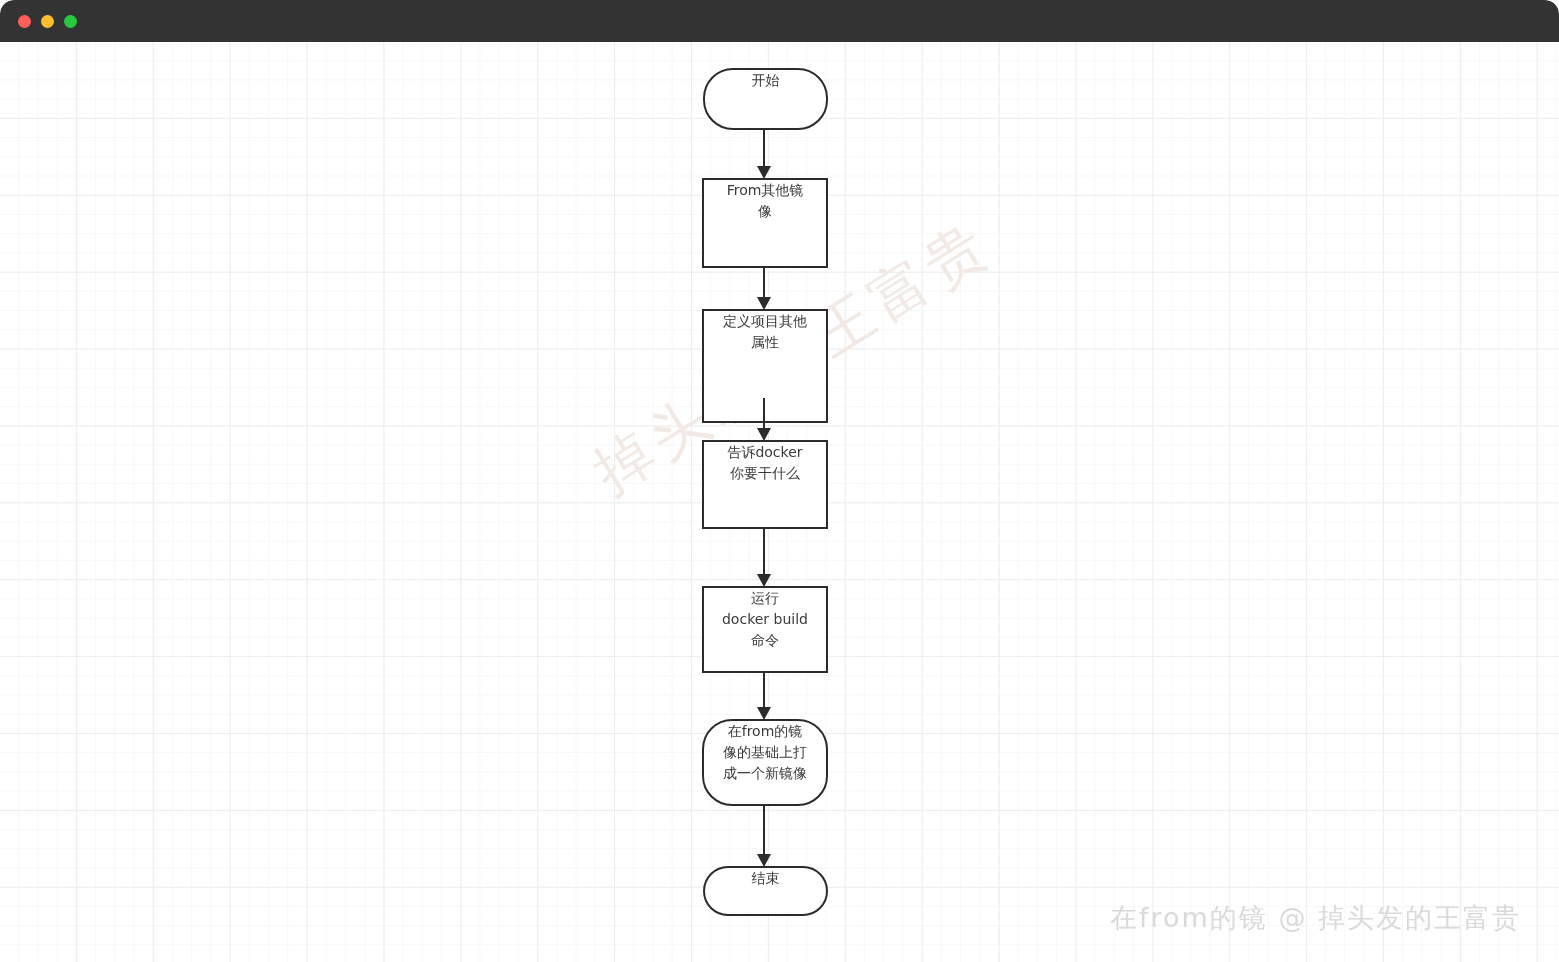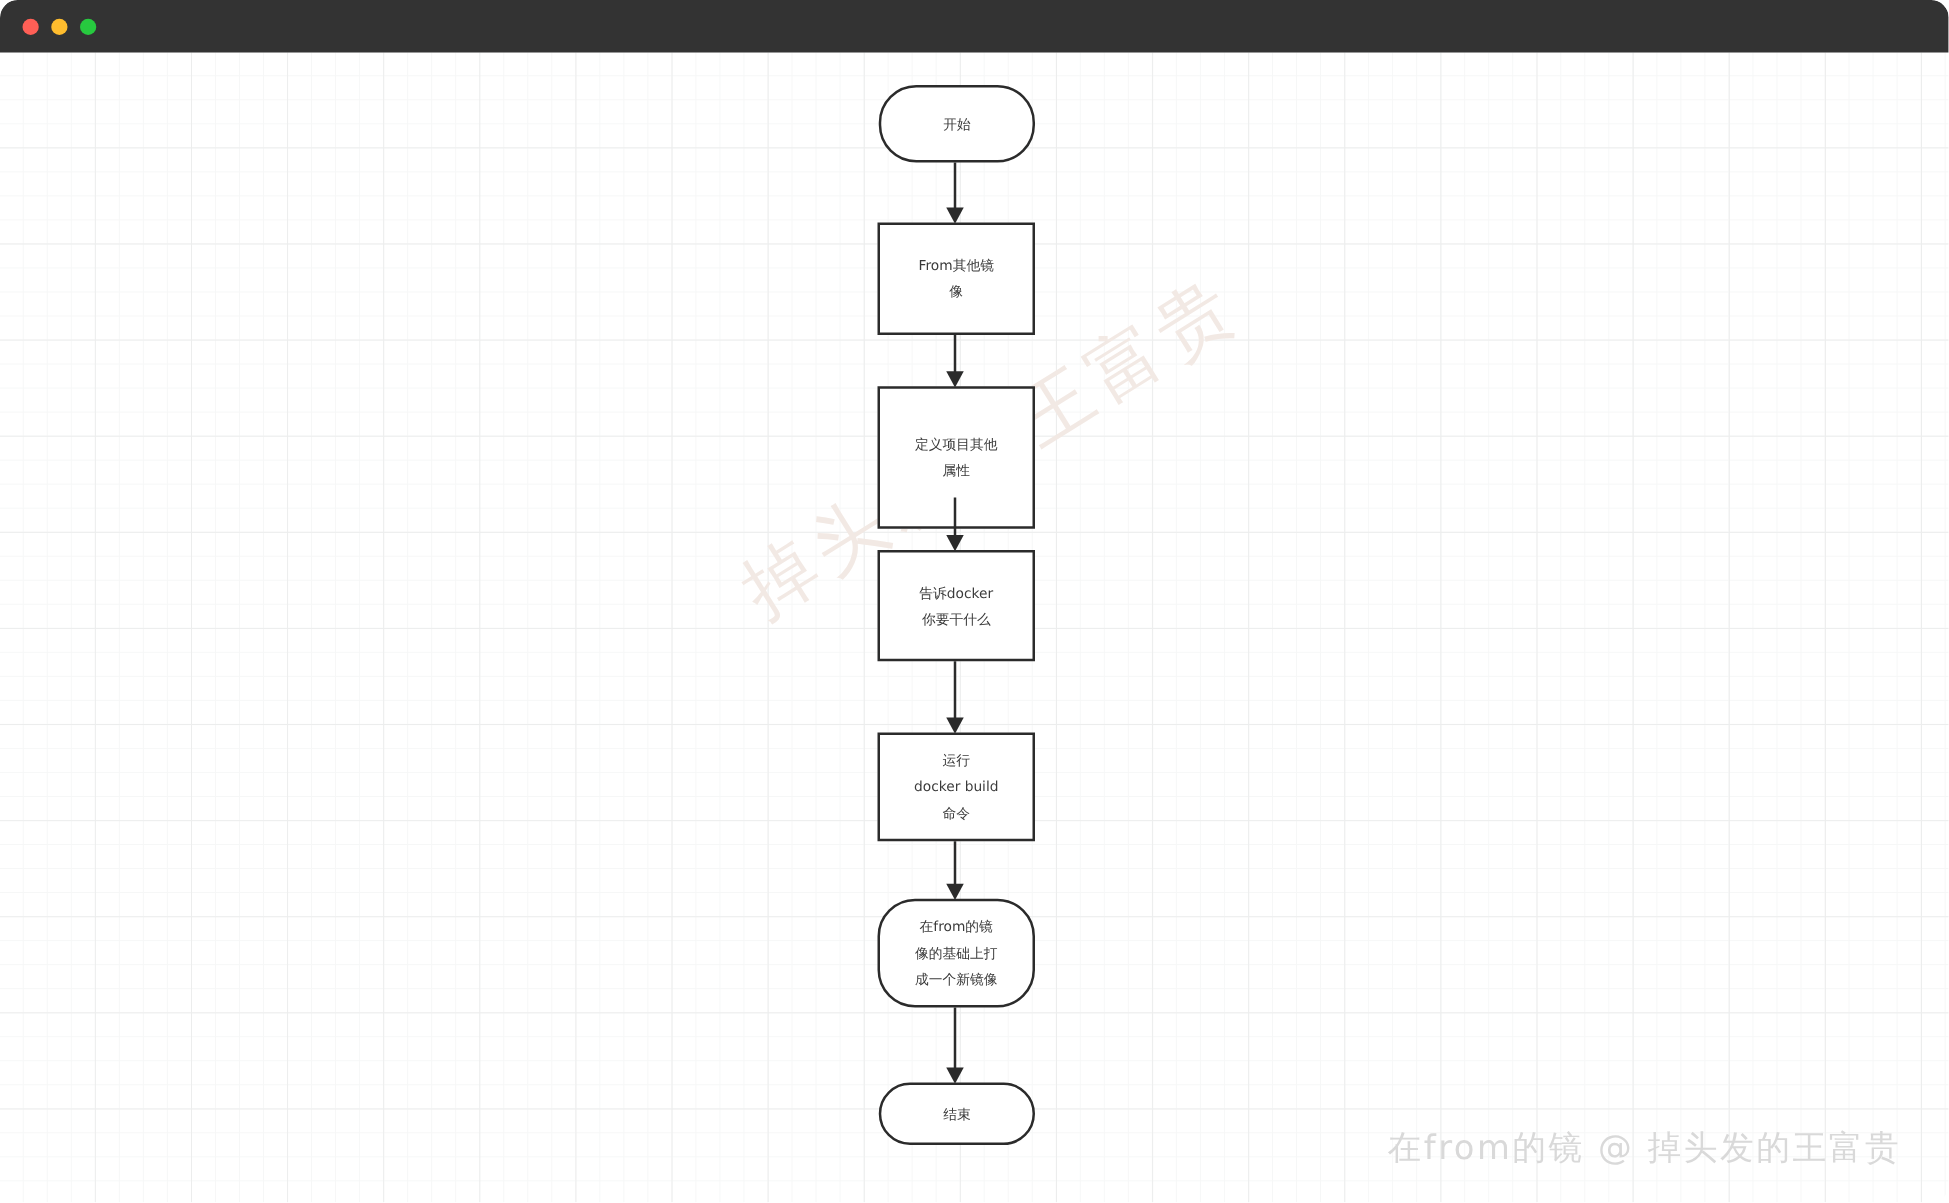--- a/index.html
+++ b/index.html
@@ -109,26 +109,25 @@
     width: 1559px;
     height: 920px;
     z-index: 10;
   }
   .node {
     position: absolute;
     background: #ffffff;
     border: 2px solid #2b2b2b;
     box-sizing: border-box;
     display: flex;
-    align-items: center;
     justify-content: center;
     text-align: center;
     color: #3a3a3a;
     font-family: "DejaVu Sans", "Liberation Sans", sans-serif;
-    font-size: 11px;
+    font-size: 14px;
     line-height: 21px;
   }
   .node.terminal { border-radius: 30px; }
   .node-label { white-space: pre-line; display: block; }
 
   .connector {
     position: absolute;
     width: 2px;
     background: #2b2b2b;
     z-index: 9;

